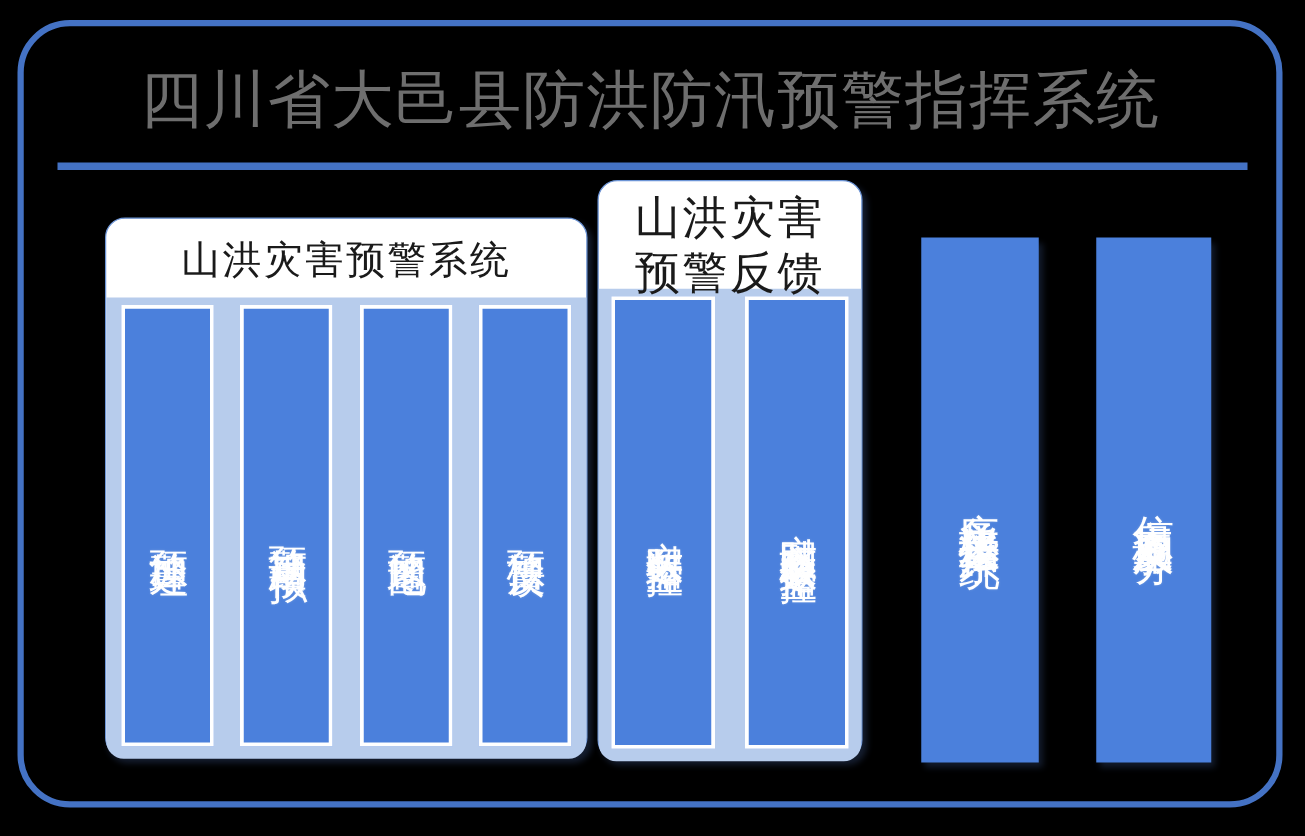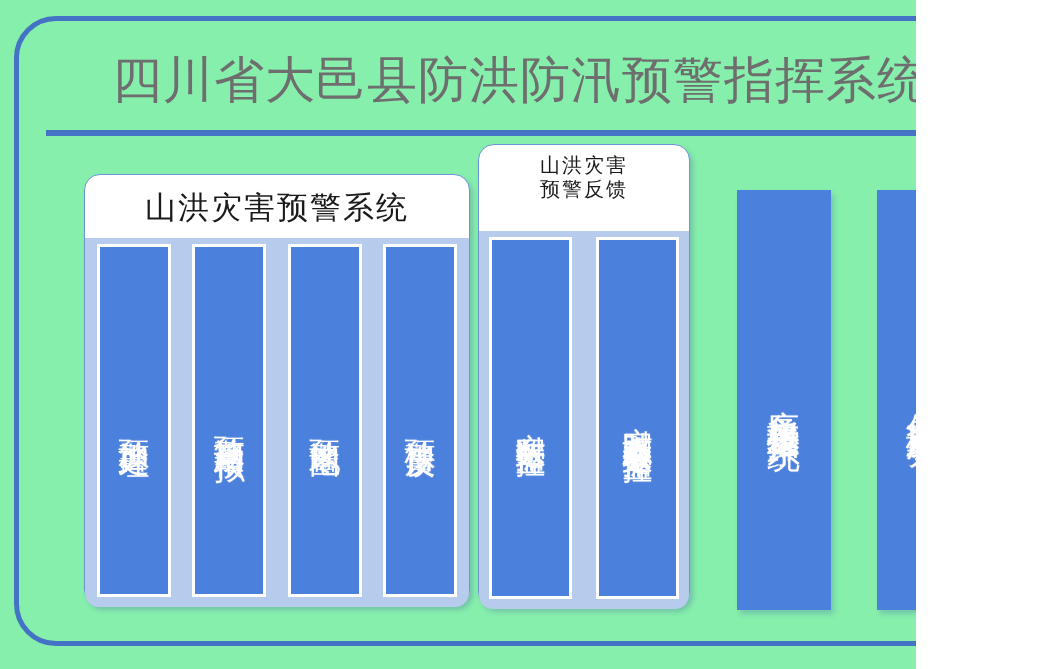--- a/index.html
+++ b/index.html
@@ -5,23 +5,23 @@
   html, body {
     margin: 0;
     padding: 0;
     background: #ffffff;
   }
   body {
     font-family: "Liberation Sans", "DejaVu Sans", sans-serif;
   }
   #canvas {
     position: relative;
-    width: 916px;
+    width: 1044px;
     height: 669px;
-    background: #86efac;
+    background: #000000;
     overflow: hidden;
   }
 
   
   .outer-frame {
     position: absolute;
     left: 14px;
     top: 16px;
     width: 1012px;
     height: 630px;
@@ -137,21 +137,21 @@
 
   
   #panel-monitor {
     left: 478px;
     top: 144px;
     width: 212px;
     height: 464px;
   }
   #panel-monitor .panel-title {
     top: 8px;
-    font-size: 20px;
+    font-size: 36px;
     letter-spacing: 2px;
     line-height: 1.22;
   }
   #panel-monitor .panel-inner {
     left: 0;
     top: 86px;
     width: 100%;
     height: 378px;
     padding: 6px 10px 10px 10px;
     justify-content: space-between;

